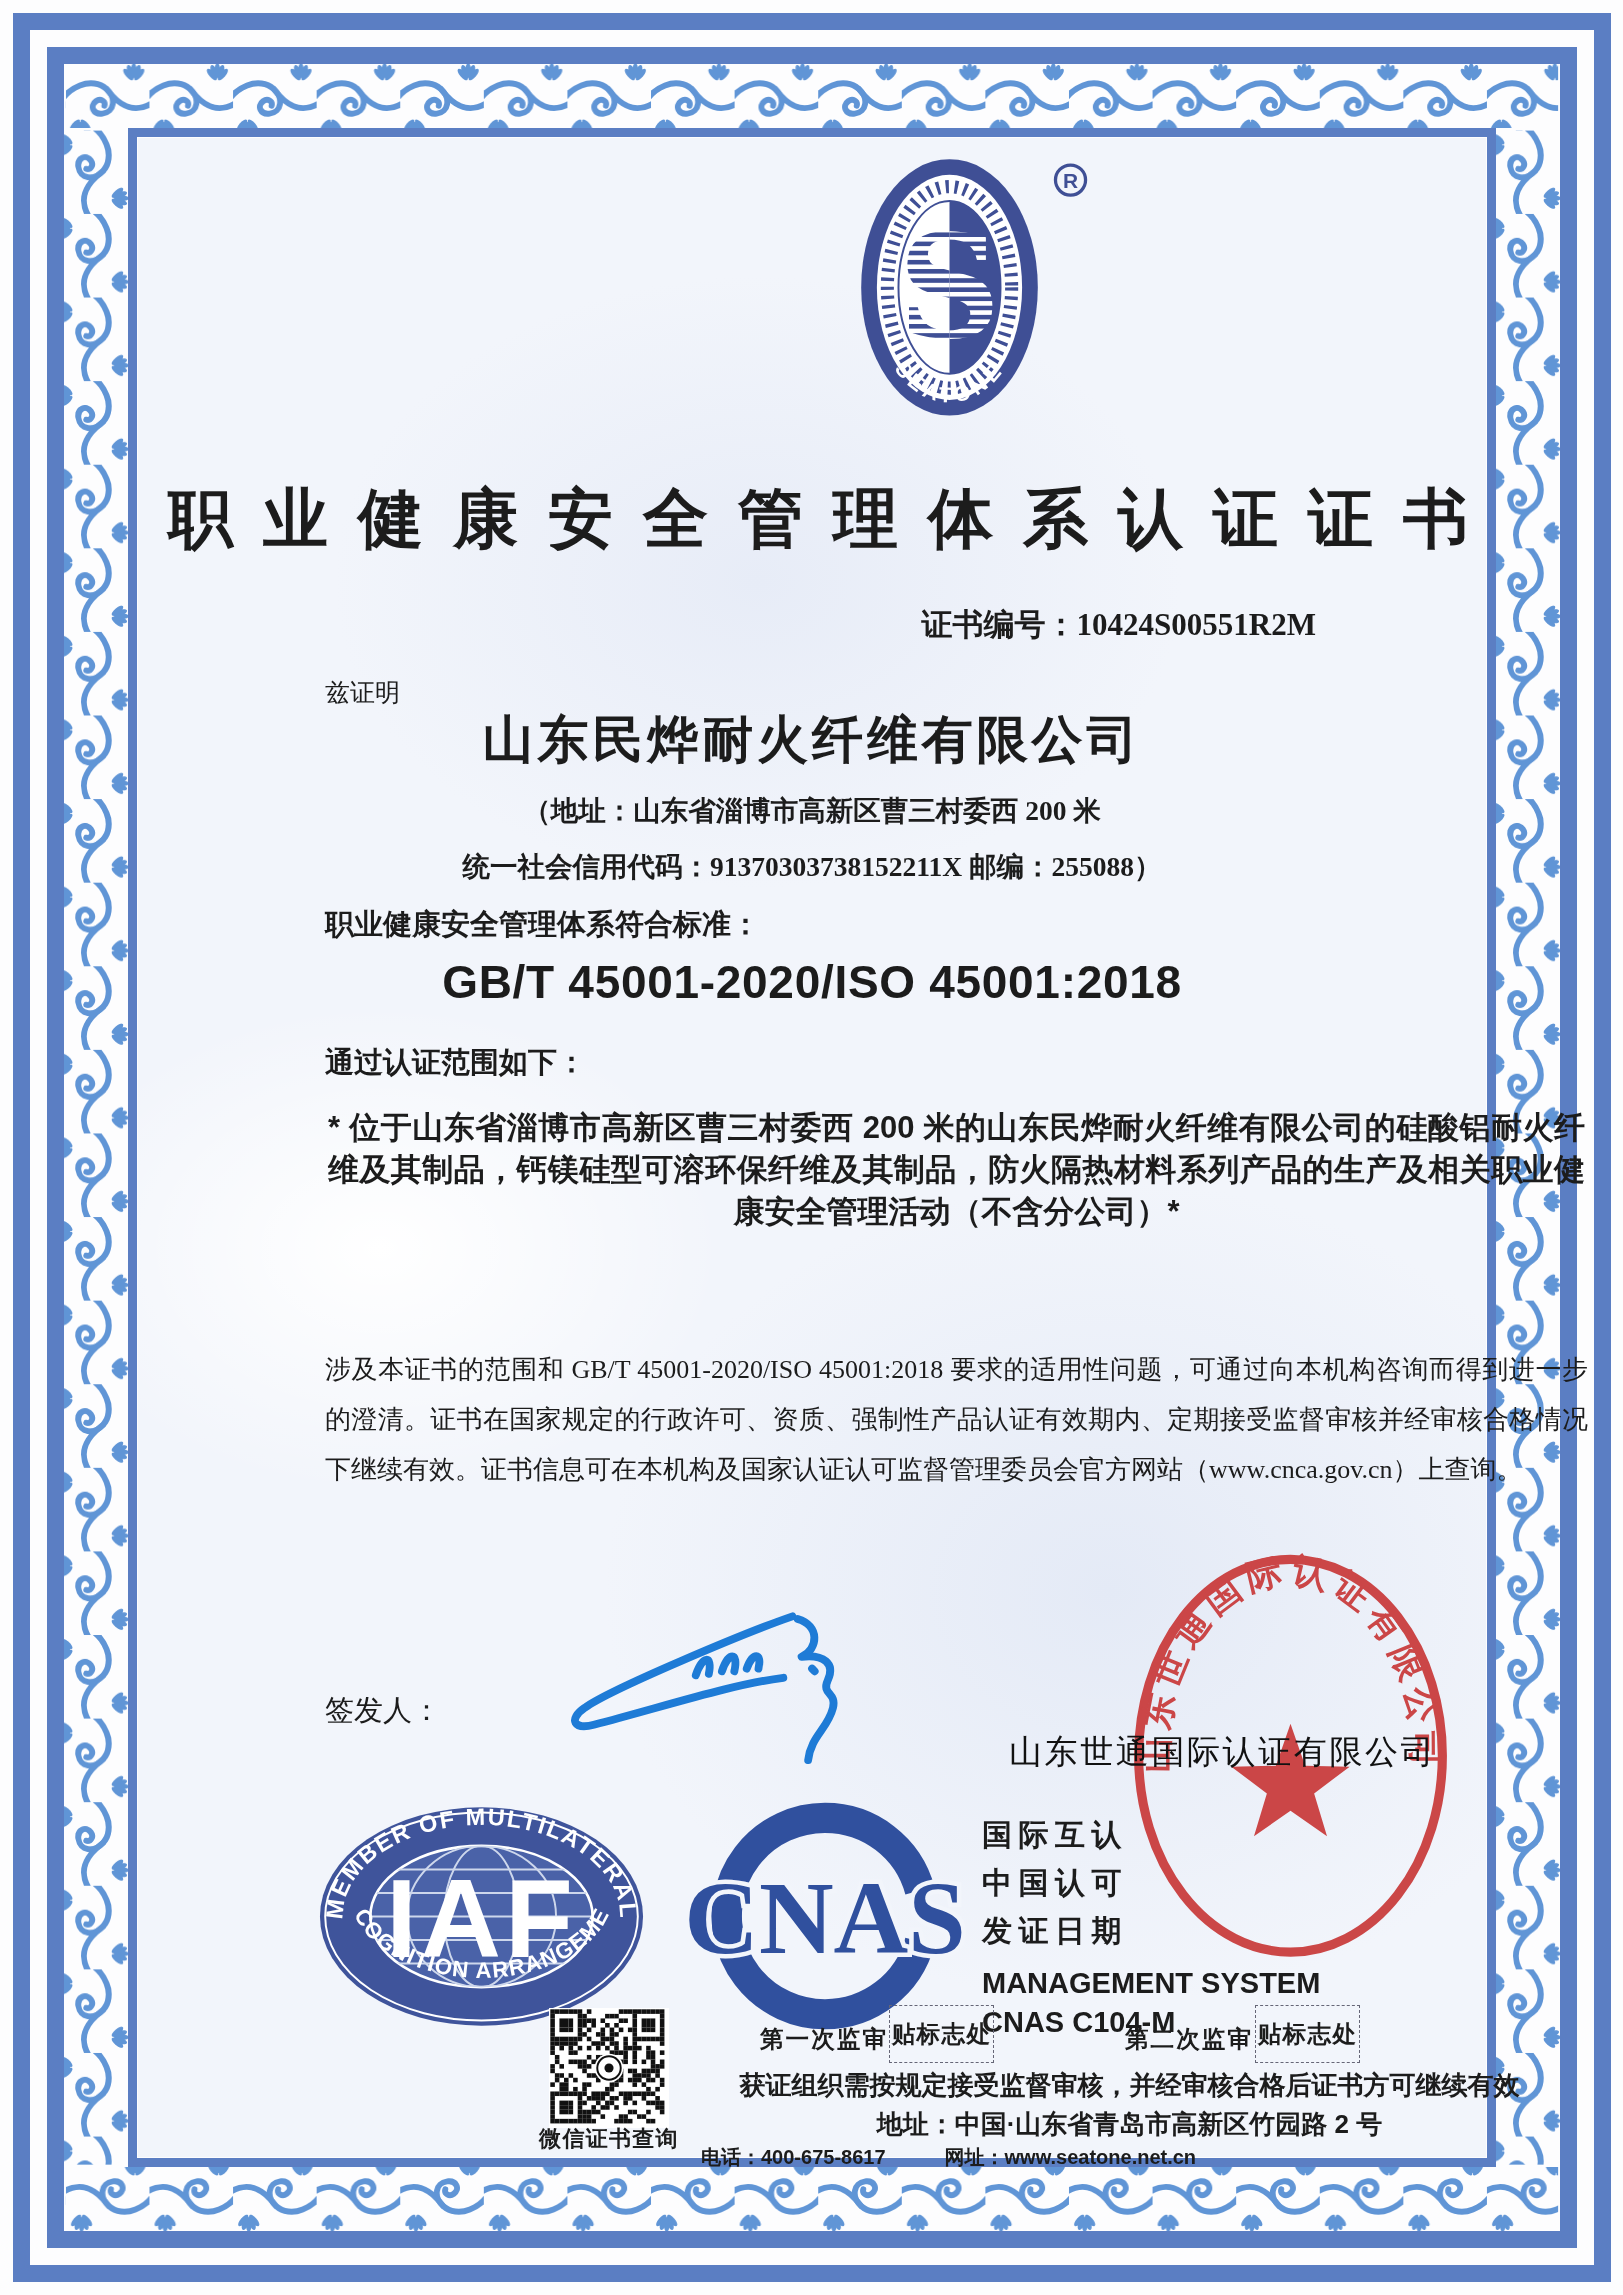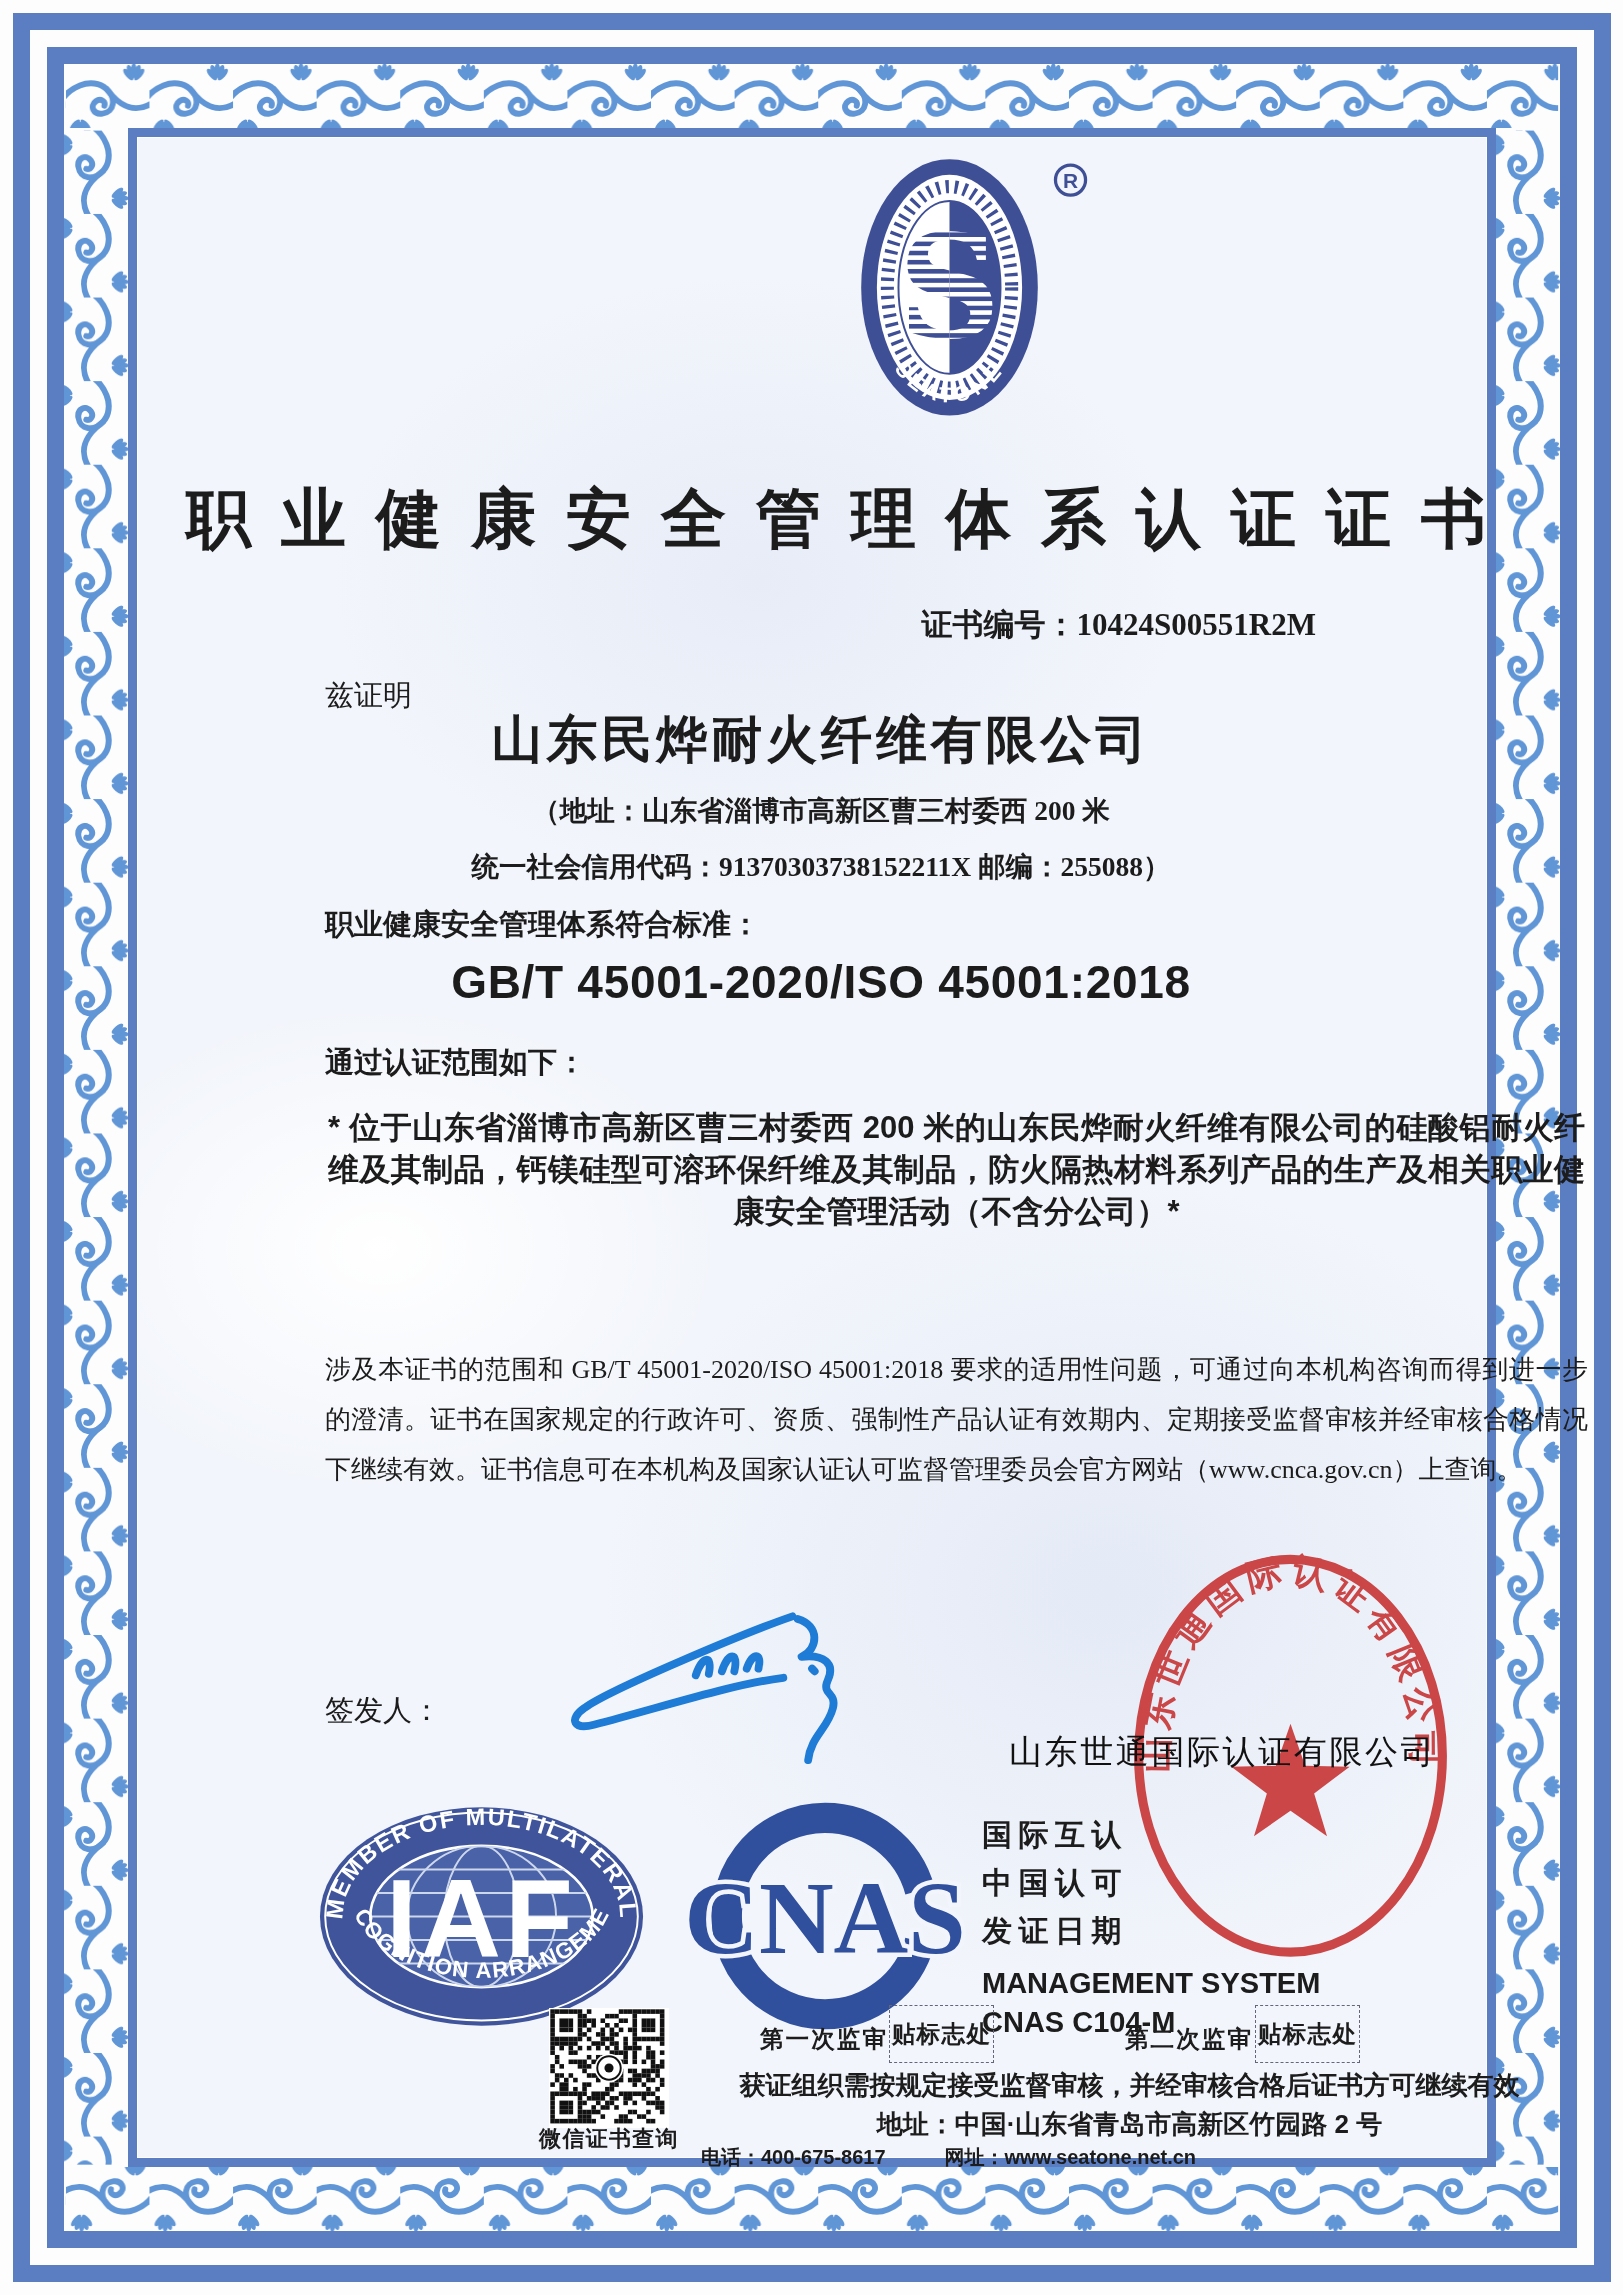--- a/index.html
+++ b/index.html
@@ -12,25 +12,25 @@
   .b-inner{inset:128px;border:9.8px solid #5b7ec3;}
   svg.scroll-strip{position:absolute;display:block;}
   
   .content{position:absolute;inset:138px;
     background:
       radial-gradient(ellipse 589px 425px at 46% 22%, #e7ecf7 0%, rgba(231,236,247,0) 72%),
       radial-gradient(ellipse 720px 589px at 72% 72%, #e4eaf6 0%, rgba(228,234,246,0) 70%),
       radial-gradient(ellipse 458px 327px at 18% 55%, #ffffff 0%, rgba(255,255,255,0) 75%),
       #f2f5fb;}
   .abs{position:absolute;}
-  .ctr{left:0;right:0;text-align:center;margin-left:18px;}
+  .ctr{left:0;right:0;text-align:center;}
   .sans{font-family:"Liberation Sans","DejaVu Sans",sans-serif;}
   .title{top:337px;font-weight:bold;font-size:65px;letter-spacing:30px;text-indent:30px;white-space:nowrap;}
   .certno{top:466px;right:170px;font-weight:bold;font-size:31px;}
-  .certify{top:538px;left:187px;font-size:29px;}
+  .certify{top:538px;left:187px;font-size:25px;}
   .company{top:568px;font-weight:bold;font-size:51px;letter-spacing:3.9px;}
   .addr1{top:655px;font-weight:bold;font-size:27.5px;}
   .addr2{top:711px;font-weight:bold;font-size:27.5px;}
   .stdlabel{top:767px;left:187px;font-weight:bold;font-size:29px;}
   .standard{top:817px;font-weight:bold;font-size:46px;letter-spacing:0.7px;}
   .scopelabel{top:905px;left:187px;font-weight:bold;font-size:29px;}
   .scope{top:969px;left:190px;width:1257px;font-weight:bold;font-size:31px;line-height:42px;
          text-align:justify;text-align-last:center;}
   .disclaimer{top:1207px;left:187px;width:1263px;font-size:26px;line-height:50px;text-align:justify;}
   .daterow{top:1424px;left:187px;right:177px;font-size:29px;font-weight:bold;}

